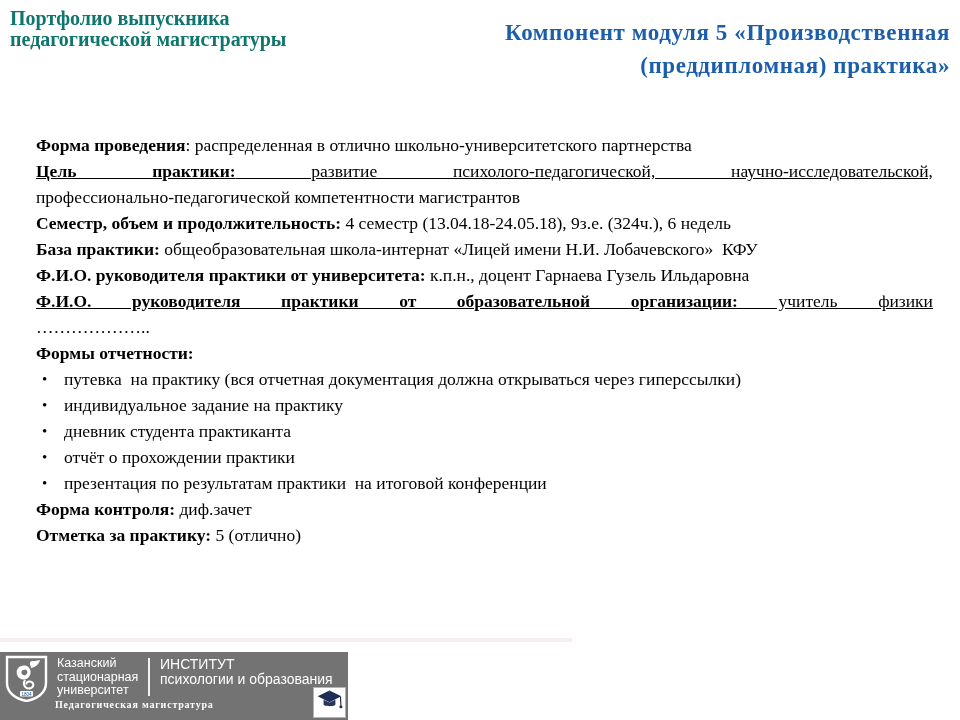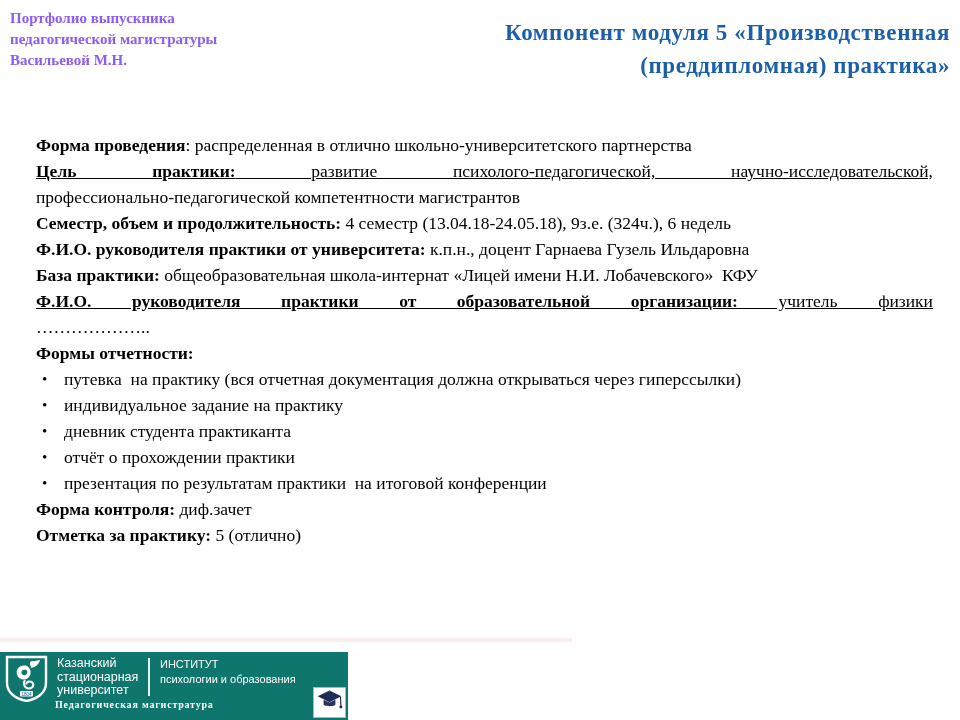--- a/index.html
+++ b/index.html
@@ -7,21 +7,21 @@
     width:960px;height:720px;position:relative;overflow:hidden;
     background:#ffffff;
     font-family:"Liberation Serif", serif;
     color:#000;
   }
   .slide{position:absolute;inset:0;}
 
   
   .portfolio{
     position:absolute;left:10px;top:8px;width:290px;
-    font-weight:bold;font-size:15px;line-height:21px;color:#8b5cf6;
+    font-weight:bold;font-size:20px;line-height:21px;color:#0f766e;
   }
 
   
   .title{
     position:absolute;left:315px;top:16px;width:635px;
     text-align:right;font-weight:bold;font-size:23px;line-height:33px;
     color:#1b5eac;letter-spacing:0.6px;
   }
 
   
@@ -57,71 +57,70 @@
   .univ{
     position:absolute;left:57px;top:5px;color:#ffffff;
     font-size:12.5px;line-height:13.5px;font-weight:400;
   }
   .vsep{
     position:absolute;left:148px;top:6px;width:2px;height:38px;
     background:#ffffff;opacity:.9;
   }
   .inst{
     position:absolute;left:160px;top:5px;color:#ffffff;
-    font-size:11px;line-height:15px;font-weight:400;
+    font-size:14px;line-height:15px;font-weight:400;
   }
   .program{
     position:absolute;left:55px;top:47px;color:#ffffff;
     font-family:"Liberation Serif", serif;
     font-weight:bold;font-size:10px;letter-spacing:0.8px;
   }
   .cap-box{
     position:absolute;left:313px;top:35px;width:33px;height:31px;
     background:#ffffff;border:1px solid #9bb8d8;box-sizing:border-box;
     display:flex;align-items:center;justify-content:center;
   }
 </style>
 </head>
 <body>
 
 <div class="slide">
 
   <div class="portfolio">
     <div>Портфолио выпускника</div>
     <div>педагогической магистратуры</div>
-    <div>Васильевой М.Н.</div>
   </div>
 
   <div class="title" style="color: rgb(27, 94, 172);">
     <div>Компонент модуля 5 «Производственная</div>
     <div>(преддипломная) практика»</div>
   </div>
 
   <div class="body-block">
       <div class="line"><span class="seg b">Форма проведения</span><span class="seg">: распределенная в отлично школьно-университетского партнерства</span></div>
       <div class="line justify"><span class="seg b">Цель практики:</span><span class="seg"> развитие психолого-педагогической, научно-исследовательской,</span></div>
       <div class="line"><span class="seg">профессионально-педагогической компетентности магистрантов</span></div>
       <div class="line"><span class="seg b">Семестр, объем и продолжительность:</span><span class="seg"> 4 семестр (13.04.18-24.05.18), 9з.е. (324ч.), 6 недель</span></div>
+      <div class="line"><span class="seg b">База практики:</span><span class="seg"> общеобразовательная школа-интернат «Лицей имени Н.И. Лобачевского»  КФУ</span></div>
       <div class="line"><span class="seg b">Ф.И.О. руководителя практики от университета:</span><span class="seg"> к.п.н., доцент Гарнаева Гузель Ильдаровна</span></div>
-      <div class="line"><span class="seg b">База практики:</span><span class="seg"> общеобразовательная школа-интернат «Лицей имени Н.И. Лобачевского»  КФУ</span></div>
       <div class="line justify"><span class="seg b">Ф.И.О. руководителя практики от образовательной организации:</span><span class="seg"> учитель физики</span></div>
       <div class="line"><span class="seg">………………..</span></div>
       <div class="line"><span class="seg b">Формы отчетности:</span></div>
       <div class="line bullet-line"><span class="bullet-marker">•</span><span class="seg">путевка  на практику </span><span class="seg i">(вся отчетная документация должна открываться через гиперссылки)</span></div>
       <div class="line bullet-line"><span class="bullet-marker">•</span><span class="seg">индивидуальное задание на практику</span></div>
       <div class="line bullet-line"><span class="bullet-marker">•</span><span class="seg">дневник студента практиканта</span></div>
       <div class="line bullet-line"><span class="bullet-marker">•</span><span class="seg">отчёт о прохождении практики</span></div>
       <div class="line bullet-line"><span class="bullet-marker">•</span><span class="seg">презентация по результатам практики  на итоговой конференции</span></div>
       <div class="line"><span class="seg b">Форма контроля:</span><span class="seg"> диф.зачет</span></div>
       <div class="line"><span class="seg b">Отметка за практику:</span><span class="seg"> 5 (отлично)</span></div>
     </div>
 
   <div class="faint-strip"></div>
 
-  <div class="banner" style="background: #0f766e;">
+  <div class="banner" style="background: #737373;">
 
     <span class="shield">
       <svg width="43" height="47" viewBox="0 0 43 47" xmlns="http://www.w3.org/2000/svg">
         <path d="M2,2 H41 V28 C41,38 32,44 21.5,46 C11,44 2,38 2,28 Z" fill="none" stroke="#ffffff" stroke-width="2.4"></path>
         <path d="M25,7 L35,5 C34,9 31,12 26,13 Z" fill="#ffffff"></path>
         <circle cx="27.5" cy="8.5" r="2.6" fill="#ffffff"></circle>
         <path d="M22,11 C15,9 10.5,14 12,19.5 C13.5,25 20,26 23.5,22.5 C27,19 26,13 22,11 Z
                  M20.5,14.5 C23,15.5 23,19 20.5,20 C17.5,21 15.5,18 17,15.5 Z" fill="#ffffff" fill-rule="evenodd"></path>
         <path d="M20,25 C17,30 21,35 26,33 C29.5,31.5 29,27 25,26.5 C22.5,26.2 21,27.5 21.5,29.5" fill="none" stroke="#ffffff" stroke-width="2"></path>
         <rect x="15" y="36" width="13" height="5.5" rx="1" fill="#ffffff"></rect>

